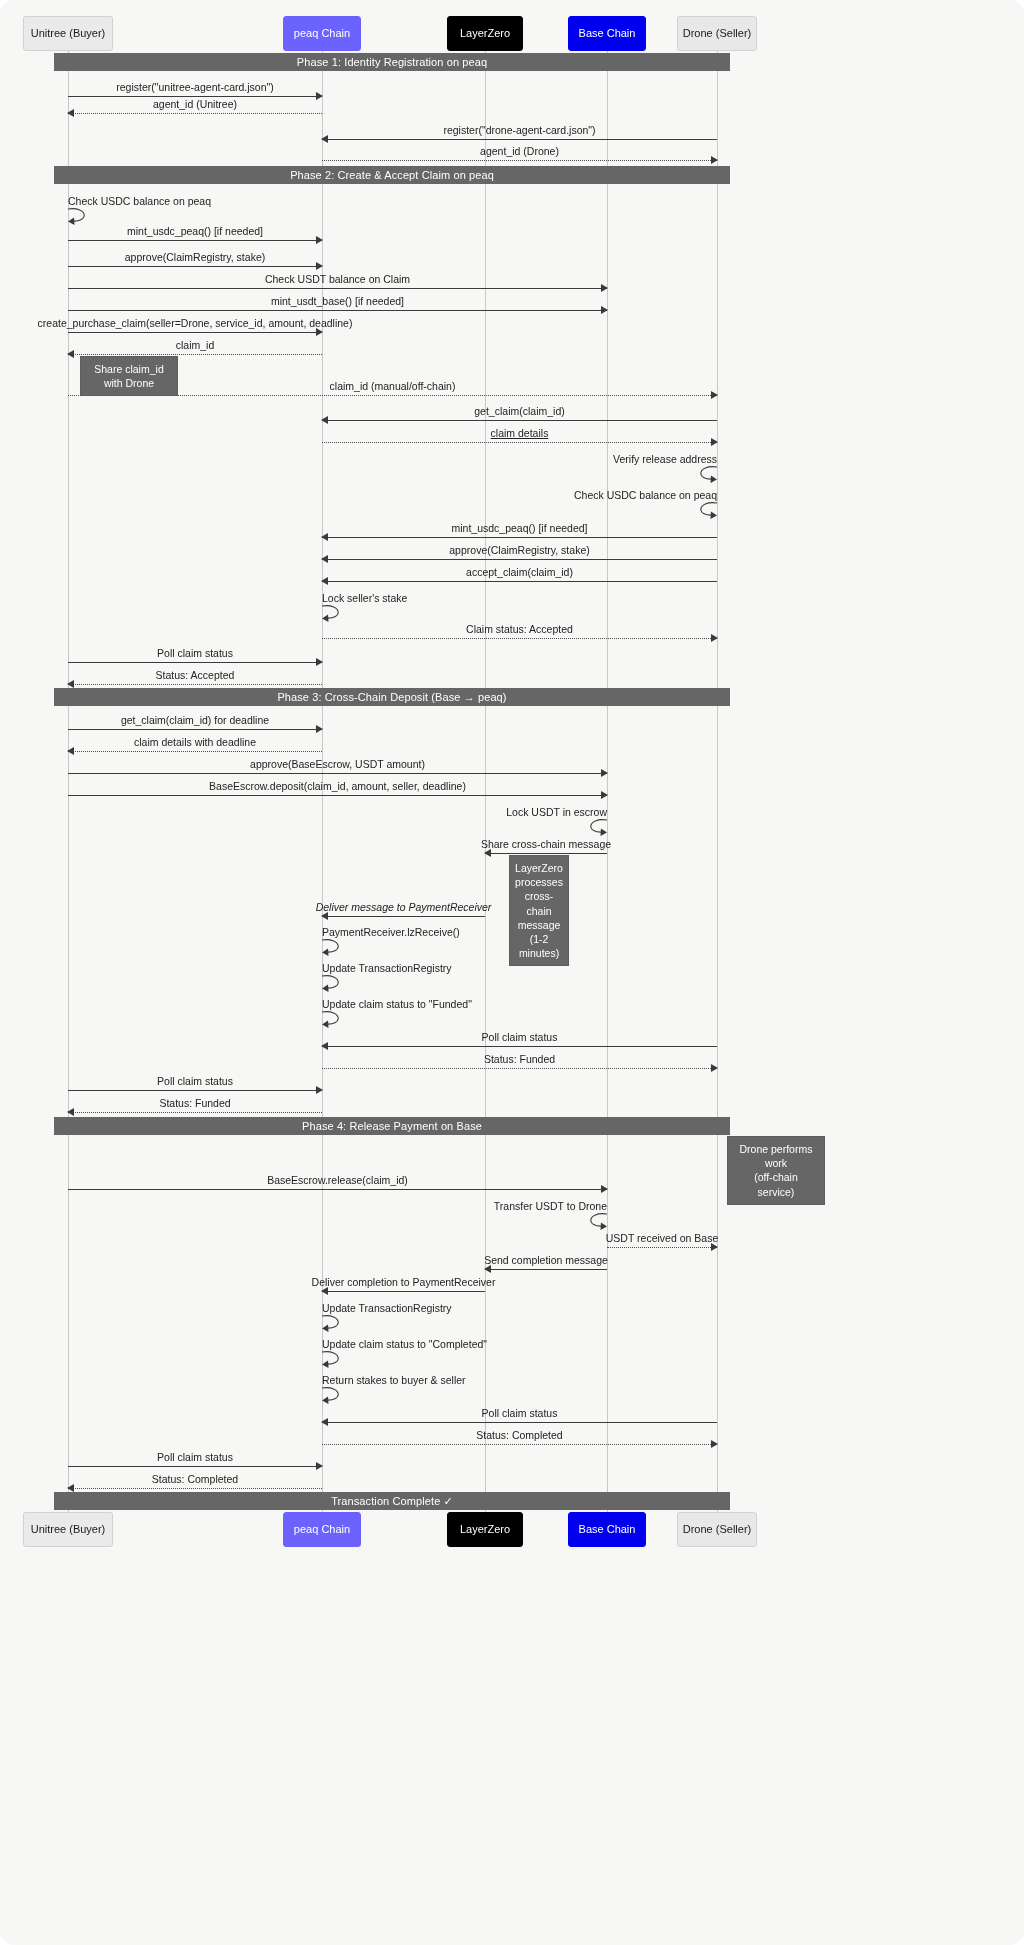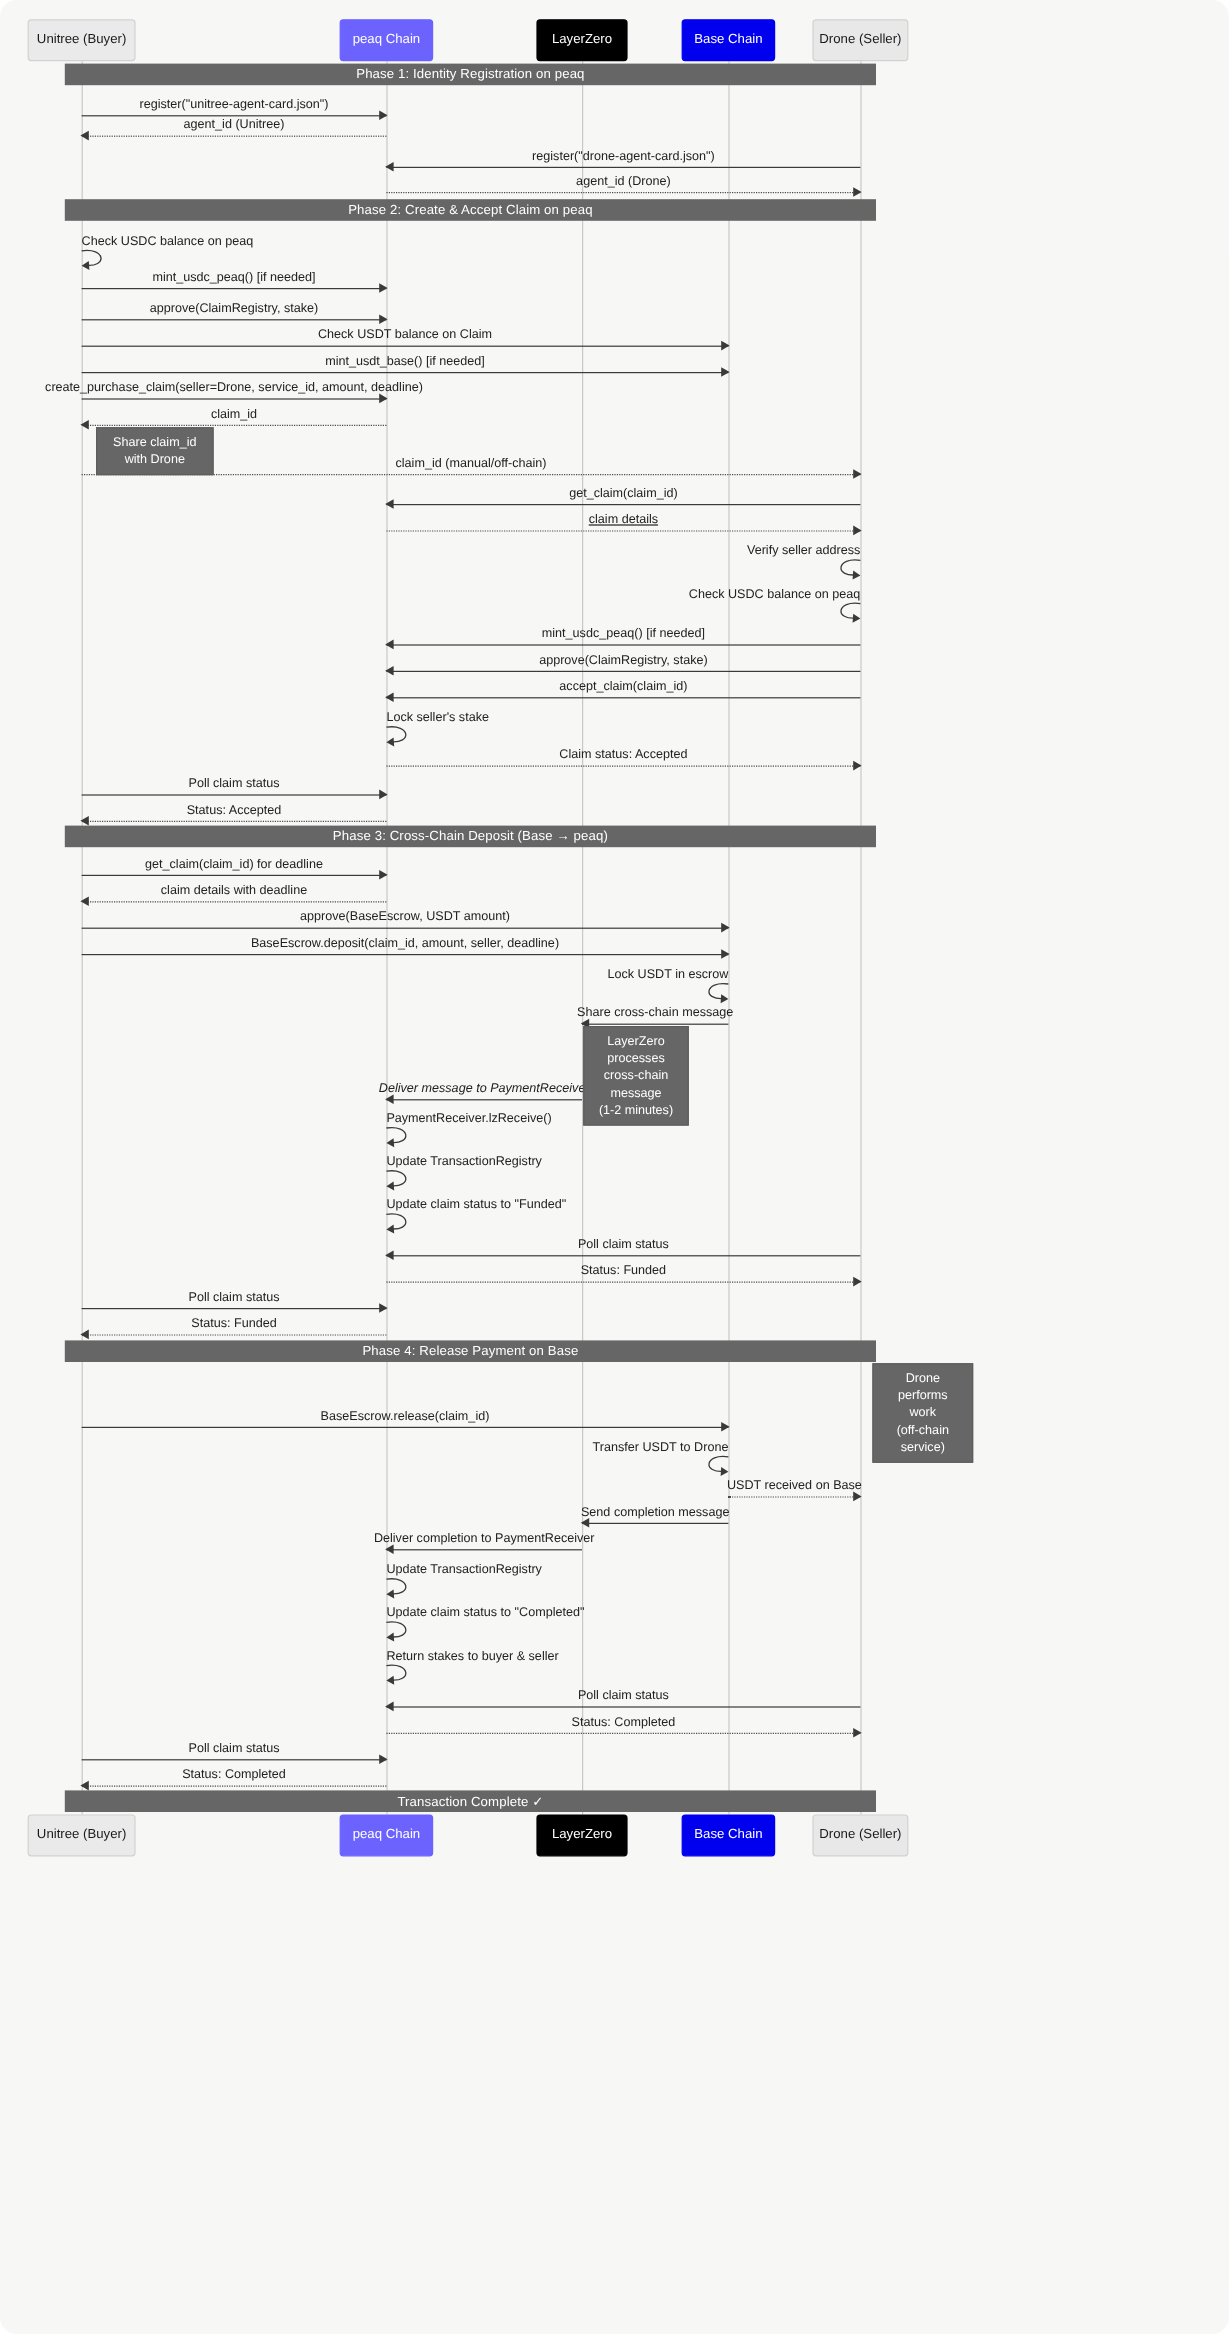--- a/index.html
+++ b/index.html
@@ -306,21 +306,21 @@
 
   <div id="selfloops">
       <div class="selfloop" style="left: 68px; top: 196px; width: 26px; height: 22px;">
         <div class="lbl" style="left: 0px; transform: translateX(0px);">Check USDC balance on peaq</div>
         <svg width="26" height="18">
           <path d="M 0 1 C 20 -2, 22 15, 3 13" fill="none" stroke="#3a3a3a" stroke-width="1.1"></path>
           <path d="M 6 9.5 L 0 13.5 L 6.5 17 Z" fill="#3a3a3a"></path>
         </svg>
       </div>
       <div class="selfloop" style="left: 691px; top: 454px; width: 26px; height: 22px;">
-        <div class="lbl" style="left: 26px; transform: translateX(-100%);">Verify seller address</div>
+        <div class="lbl" style="left: 26px; transform: translateX(-100%);">Verify release address</div>
         <svg width="26" height="18">
           <path d="M 26 1 C 6 -2, 4 15, 23 13" fill="none" stroke="#3a3a3a" stroke-width="1.1"></path>
           <path d="M 20 9.5 L 26 13.5 L 19.5 17 Z" fill="#3a3a3a"></path>
         </svg>
       </div>
       <div class="selfloop" style="left: 691px; top: 490px; width: 26px; height: 22px;">
         <div class="lbl" style="left: 26px; transform: translateX(-100%);">Check USDC balance on peaq</div>
         <svg width="26" height="18">
           <path d="M 26 1 C 6 -2, 4 15, 23 13" fill="none" stroke="#3a3a3a" stroke-width="1.1"></path>
           <path d="M 20 9.5 L 26 13.5 L 19.5 17 Z" fill="#3a3a3a"></path>
@@ -390,28 +390,28 @@
         </svg>
       </div>
     </div>
 
   <div id="notes">
       <div class="note" style="left: 80px; top: 356px; width: 98px; min-height: 18px;">
         <div>
           <div>Share claim_id with Drone</div>
         </div>
       </div>
-      <div class="note" style="left: 486px; top: 855px; width: 88px; min-height: 45px;">
+      <div class="note" style="left: 509px; top: 855px; width: 60px; min-height: 45px;">
         <div>
           <div>LayerZero processes</div>
           <div>cross-chain message</div>
           <div>(1-2 minutes)</div>
         </div>
       </div>
-      <div class="note" style="left: 727px; top: 1136px; width: 84px; min-height: 30px;">
+      <div class="note" style="left: 727px; top: 1136px; width: 98px; min-height: 30px;">
         <div>
           <div>Drone performs work</div>
           <div>(off-chain service)</div>
         </div>
       </div>
     </div>
 
   <div id="actors-top">
       <div class="actor" style="left: 23px; top: 16px; width: 90px; height: 35px; background: rgb(234, 234, 234); color: rgb(26, 26, 26); border: 1px solid rgb(210, 210, 210);">Unitree (Buyer)</div>
       <div class="actor" style="left: 283px; top: 16px; width: 78px; height: 35px; background: rgb(108, 99, 255); color: rgb(255, 255, 255); border: 1px solid rgb(108, 99, 255);">peaq Chain</div>

